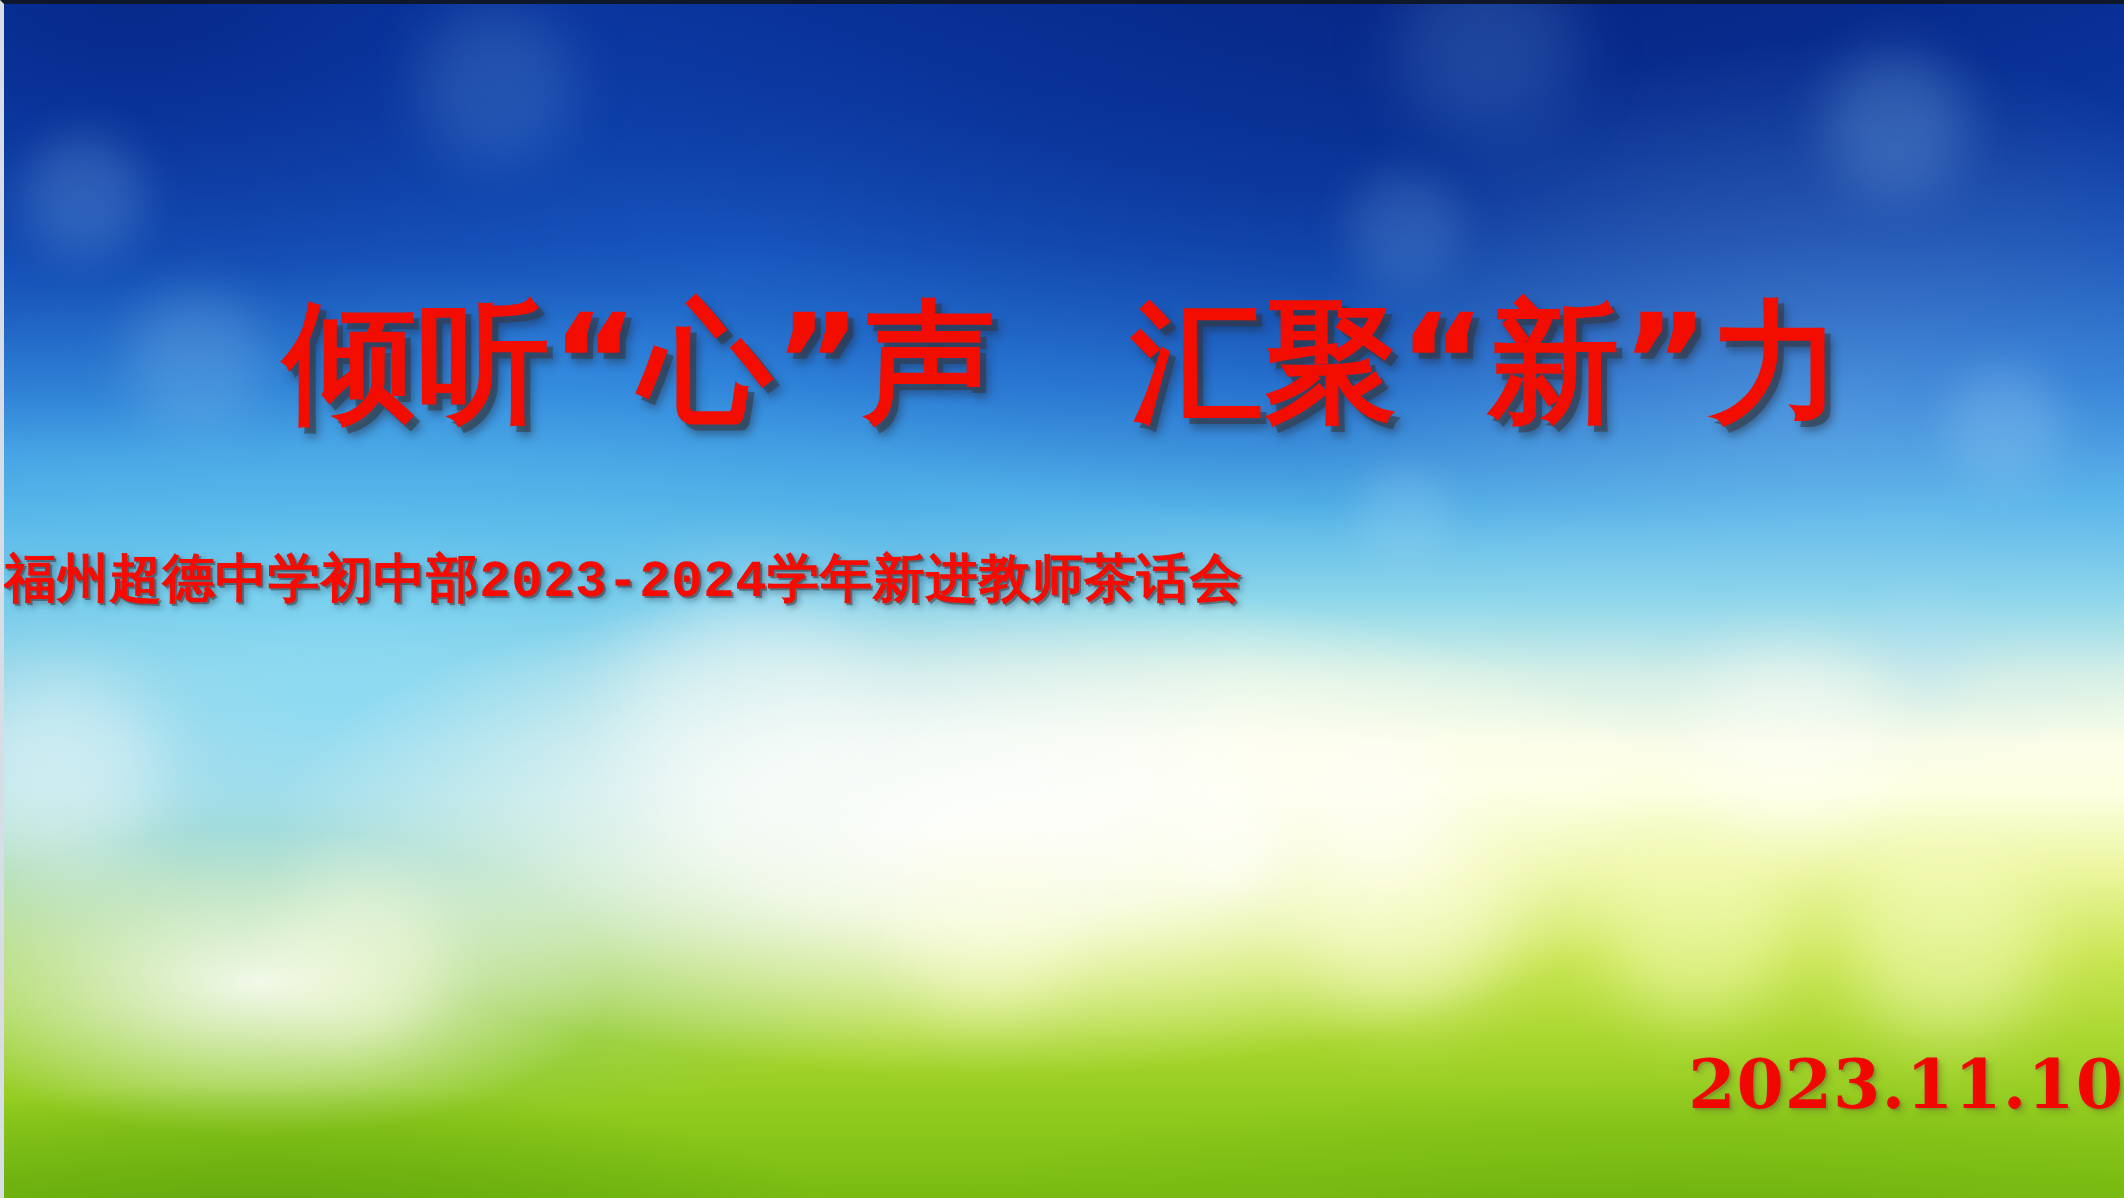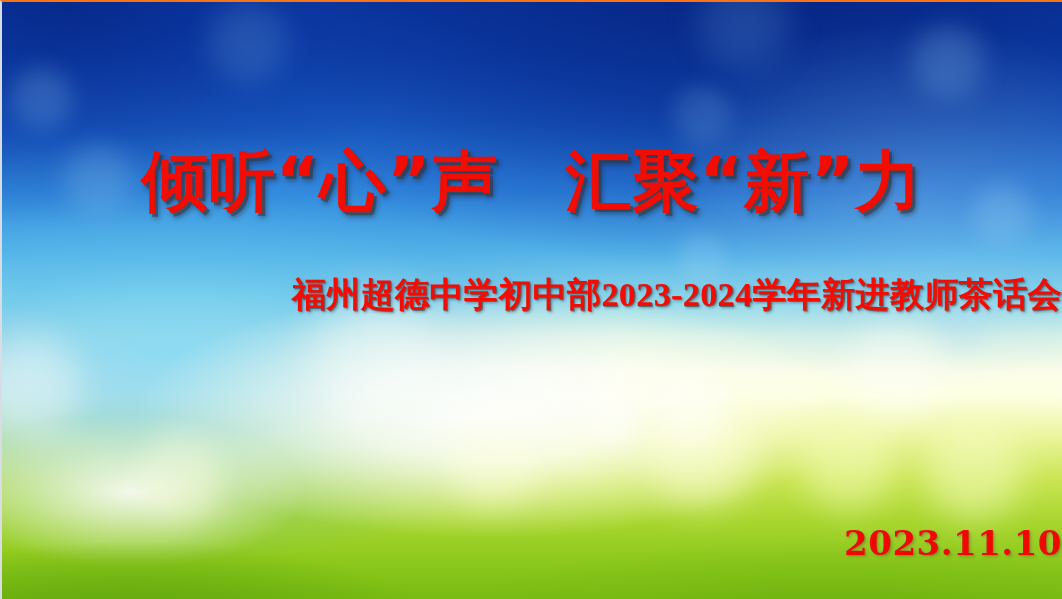--- a/index.html
+++ b/index.html
@@ -12,21 +12,21 @@
   }
 
   #slide {
     position: relative;
     width: 1062px;
     height: 599px;
     overflow: hidden;
     background: #86efac;
     box-sizing: border-box;
     border-left: 2px solid #d8dce4;
-    border-top: 2px solid #f97316;
+    border-top: 2px solid #0f172a;
   }
 
   
   .bg-layer {
     position: absolute;
     inset: 0;
     pointer-events: none;
   }
 
   
@@ -162,25 +162,25 @@
     text-shadow:
       3px 3px 0 rgba(55, 55, 60, 0.55),
       4px 5px 5px rgba(30, 35, 50, 0.45);
   }
 
   .subtitle {
     position: absolute;
     left: 0;
     right: 0;
     top: 270px;
-    text-align: right;
+    text-align: left;
     color: #f50b00;
-    font-family: Liberation Serif, serif;
+    font-family: Liberation Mono, monospace;
     font-weight: 900;
-    font-size: 34px;
+    font-size: 26px;
     letter-spacing: 0.4px;
     white-space: pre;
     text-shadow:
       1px 1px 0 rgba(60, 60, 65, 0.55),
       2px 2px 3px rgba(35, 40, 55, 0.40);
   }
 
   .date {
     position: absolute;
     left: 0;

